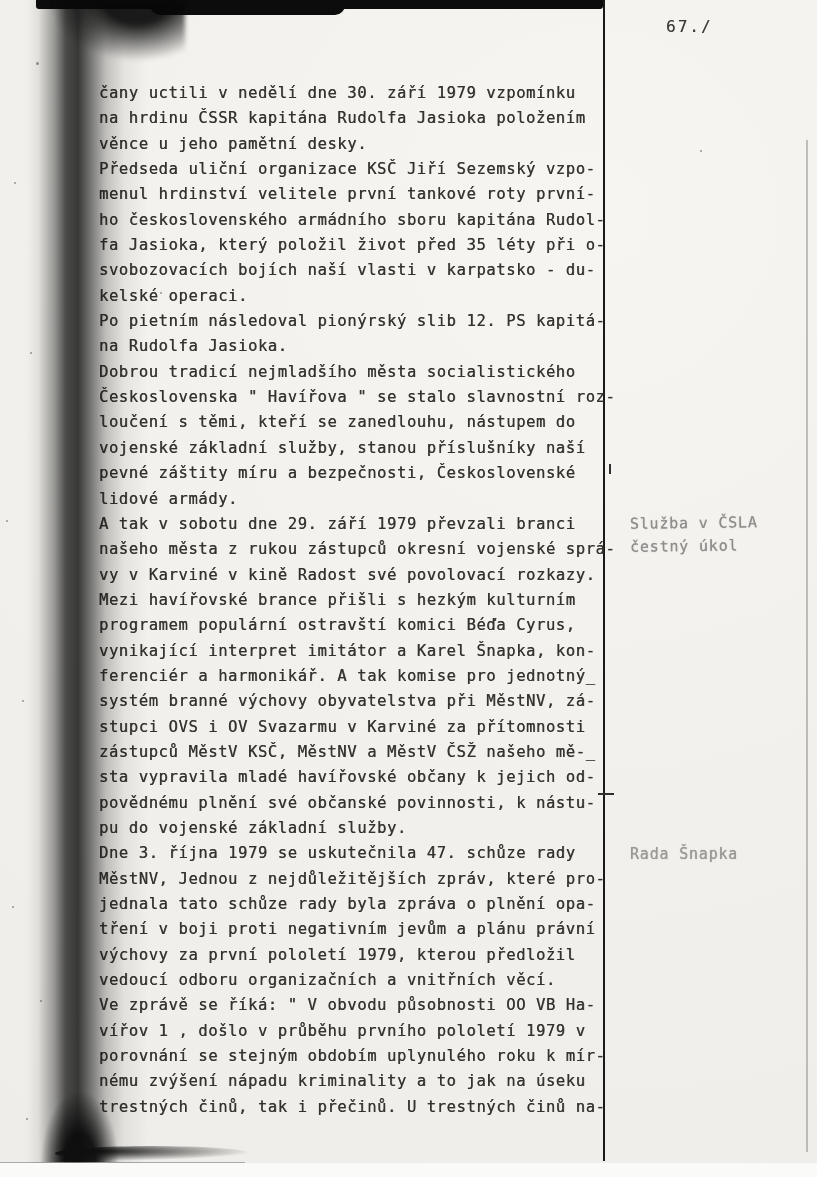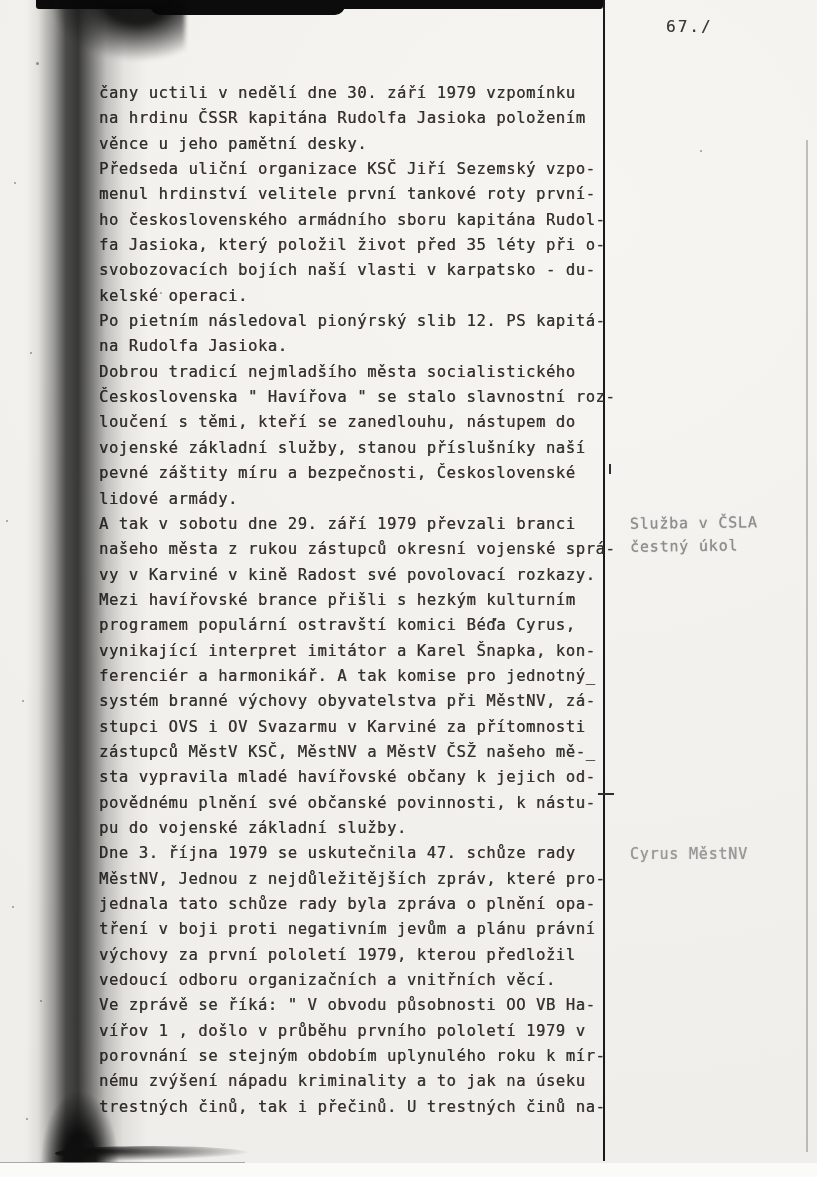--- a/index.html
+++ b/index.html
@@ -93,21 +93,21 @@
   <div class="topbar-bump"></div>
 
   <div class="vrule"></div>
   <div class="vrule-right"></div>
 
   <div class="page-number">67./</div>
 
   <div class="body-text"><div class="line">čany uctili v nedělí dne 30. září 1979 vzpomínku</div><div class="line">na hrdinu ČSSR kapitána Rudolfa Jasioka položením</div><div class="line">věnce u jeho pamětní desky.</div><div class="line">Předseda uliční organizace KSČ Jiří Sezemský vzpo-</div><div class="line">menul hrdinství velitele první tankové roty první-</div><div class="line">ho československého armádního sboru kapitána Rudol-</div><div class="line">fa Jasioka, který položil život před 35 léty při o-</div><div class="line">svobozovacích bojích naší vlasti v karpatsko - du-</div><div class="line">kelské operaci.</div><div class="line">Po pietním následoval pionýrský slib 12. PS kapitá-</div><div class="line">na Rudolfa Jasioka.</div><div class="line">Dobrou tradicí nejmladšího města socialistického</div><div class="line">Československa " Havířova " se stalo slavnostní roz-</div><div class="line">loučení s těmi, kteří se zanedlouhu, nástupem do</div><div class="line">vojenské základní služby, stanou příslušníky naší</div><div class="line">pevné záštity míru a bezpečnosti, Československé</div><div class="line">lidové armády.</div><div class="line">A tak v sobotu dne 29. září 1979 převzali branci</div><div class="line">našeho města z rukou zástupců okresní vojenské sprá-</div><div class="line">vy v Karviné v kině Radost své povolovací rozkazy.</div><div class="line">Mezi havířovské brance přišli s hezkým kulturním</div><div class="line">programem populární ostravští komici Béďa Cyrus,</div><div class="line">vynikající interpret imitátor a Karel Šnapka, kon-</div><div class="line">ferenciér a harmonikář. A tak komise pro jednotný_</div><div class="line">systém branné výchovy obyvatelstva při MěstNV, zá-</div><div class="line">stupci OVS i OV Svazarmu v Karviné za přítomnosti</div><div class="line">zástupců MěstV KSČ, MěstNV a MěstV ČSŽ našeho mě-_</div><div class="line">sta vypravila mladé havířovské občany k jejich od-</div><div class="line">povědnému plnění své občanské povinnosti, k nástu-</div><div class="line">pu do vojenské základní služby.</div><div class="line">Dne 3. října 1979 se uskutečnila 47. schůze rady</div><div class="line">MěstNV, Jednou z nejdůležitějších zpráv, které pro-</div><div class="line">jednala tato schůze rady byla zpráva o plnění opa-</div><div class="line">tření v boji proti negativním jevům a plánu právní</div><div class="line">výchovy za první pololetí 1979, kterou předložil</div><div class="line">vedoucí odboru organizačních a vnitřních věcí.</div><div class="line">Ve zprávě se říká: " V obvodu působnosti OO VB Ha-</div><div class="line">vířov 1 , došlo v průběhu prvního pololetí 1979 v</div><div class="line">porovnání se stejným obdobím uplynulého roku k mír-</div><div class="line">nému zvýšení nápadu kriminality a to jak na úseku</div><div class="line">trestných činů, tak i přečinů. U trestných činů na-</div></div>
 
   <div class="margin-note note-1"><div class="line">Služba v ČSLA</div><div class="line">čestný úkol</div></div>
-  <div class="margin-note note-2"><div class="line">Cyrus MěstNV</div></div>
+  <div class="margin-note note-2"><div class="line">Rada Šnapka</div></div>
 
   <div class="gutter"></div>
   <div class="gutter-top"></div>
   <div class="gutter-bottom"></div>
   <div class="bottom-curve"></div>
   <div class="bottom-line"></div>
   <div class="bottom-strip"></div>
 
   <div class="artifact" style="left:598px;top:793px;width:16px;height:2px;"></div>
   <div class="artifact" style="left:609px;top:464px;width:2px;height:10px;"></div>

